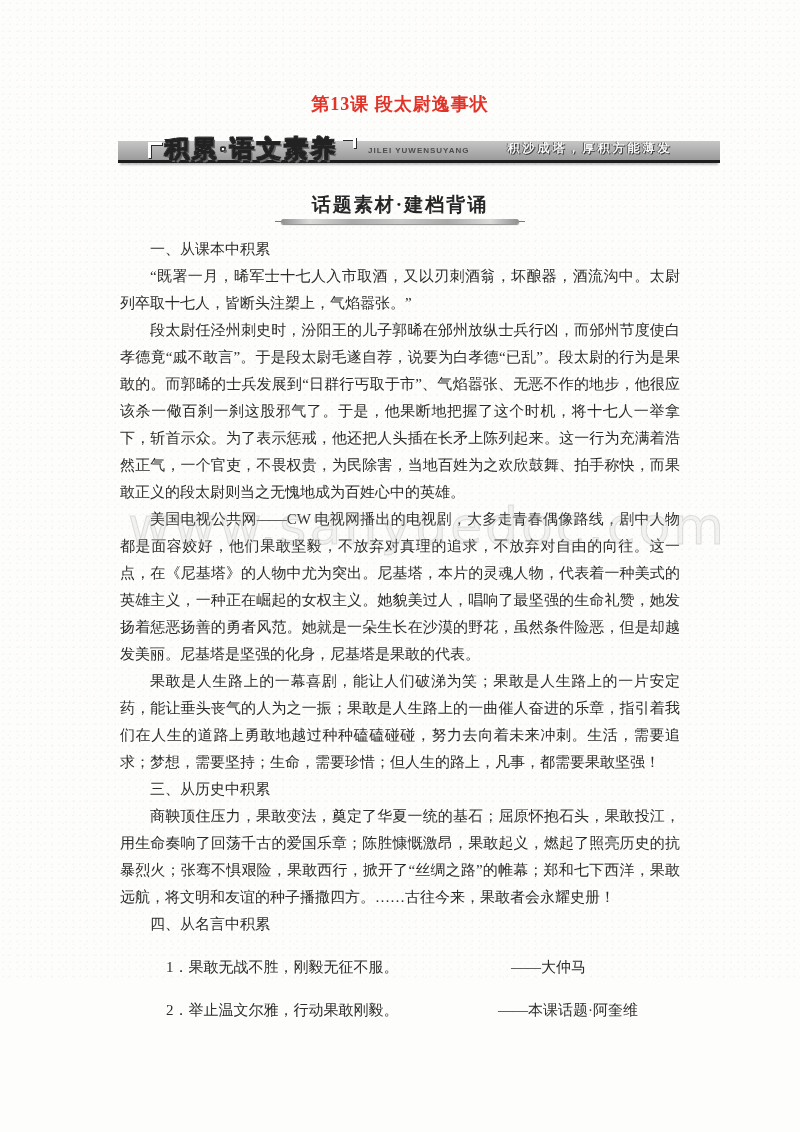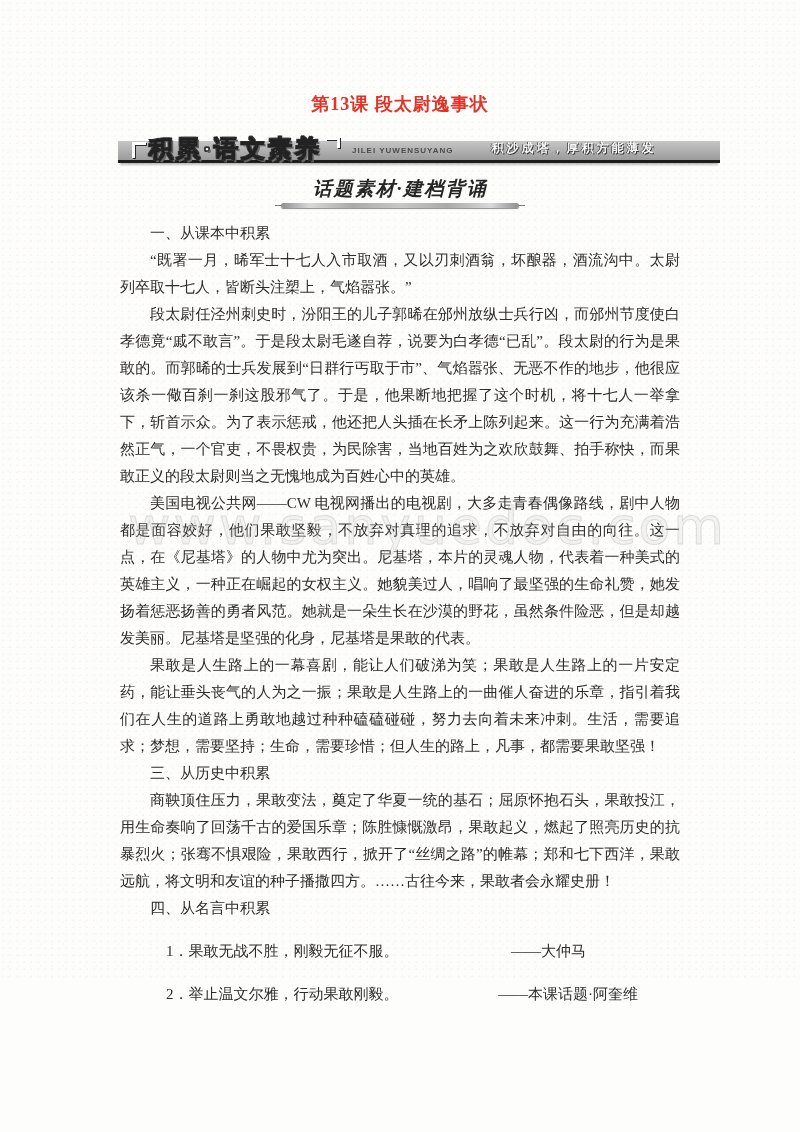--- a/index.html
+++ b/index.html
@@ -34,21 +34,21 @@
     margin:16px 80px 0 118px;
     height:30px;
   }
   .banner-band{
     position:absolute;left:0;right:0;top:9px;height:19px;
     background:linear-gradient(180deg,#c6c6c6 0%,#aeaeae 55%,#9b9b9b 100%);
     border-bottom:3px solid #1d1d1d;
     box-shadow:0 4px 2px -2px rgba(0,0,0,.25);
   }
   .banner-row{
-    position:absolute;left:0;right:0;top:0;height:30px;
+    position:absolute;left:16px;right:0;top:0;height:30px;
     display:flex;align-items:flex-end;
   }
   .bracket{display:inline-block;width:11px;height:13px;margin:0 3px 4px 14px;
     border-top:3px solid #fff;border-left:3px solid #fff;
     filter:drop-shadow(1px 1px 0 #2a2a2a);}
   .bracket.right{border-left:none;border-right:3px solid #fff;margin:0 10px 14px 4px;height:8px;}
   .banner-heading{
     font-size:24px;font-weight:700;line-height:26px;
     color:#ffffff;
     -webkit-text-stroke:1.1px #222;
@@ -60,21 +60,21 @@
     font-size:8px;font-weight:700;color:#4c4c4c;
     letter-spacing:1px;margin:0 0 7px 2px;white-space:nowrap;
   }
   .banner-slogan{
     font-size:12px;font-weight:700;color:#fafafa;
     text-shadow:1px 1px 0 #3a3a3a,-1px 0 0 #555;
     letter-spacing:3px;margin:0 0 5px 38px;white-space:nowrap;
   }
 
   
-  .section-heading-wrap{margin-top:14px;text-align:center;font-style:italic;}
+  .section-heading-wrap{margin-top:30px;text-align:center;}
   .section-heading{
     margin:0;display:inline-block;
     font-size:19px;font-weight:700;color:#262626;
     letter-spacing:2px;
   }
   .heading-underline-thin{width:250px;height:1px;margin:3px auto 0;background:#7a7a7a;}
   .heading-underline{
     width:238px;height:5px;margin:-3px auto 0;border-radius:3px;
     background:linear-gradient(90deg,#8f8f8f 0%,#d9d9d9 12%,#aaa 30%,#c8c8c8 50%,#aaa 70%,#d9d9d9 88%,#8f8f8f 100%);
     box-shadow:0 1px 1px rgba(0,0,0,.45);

